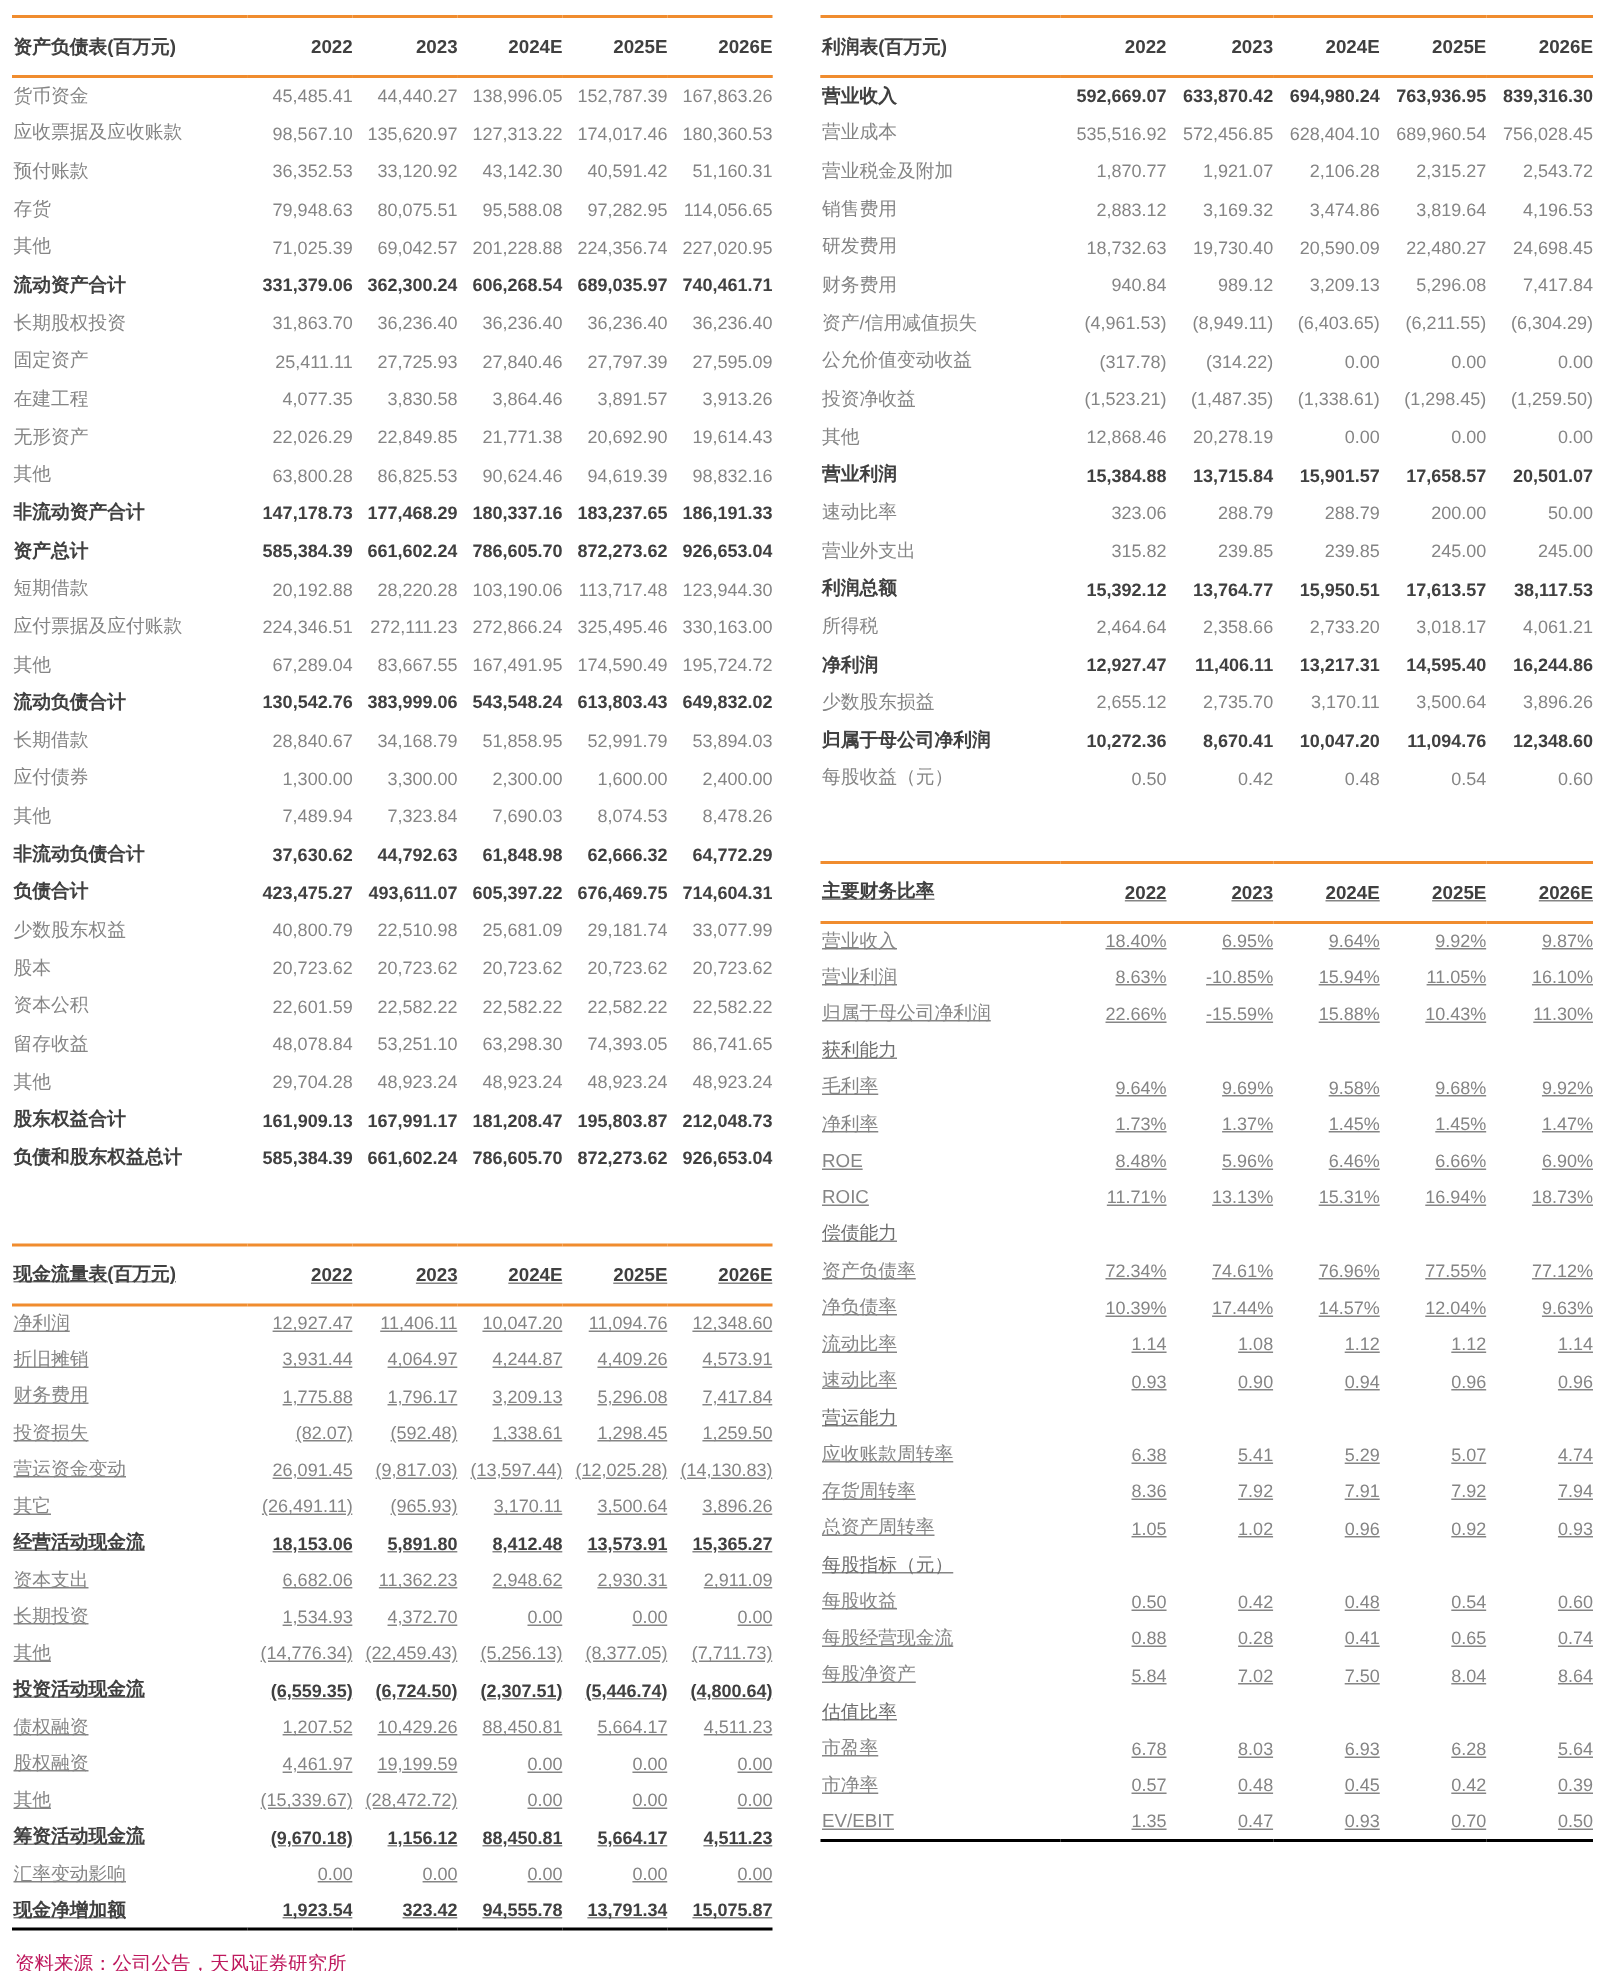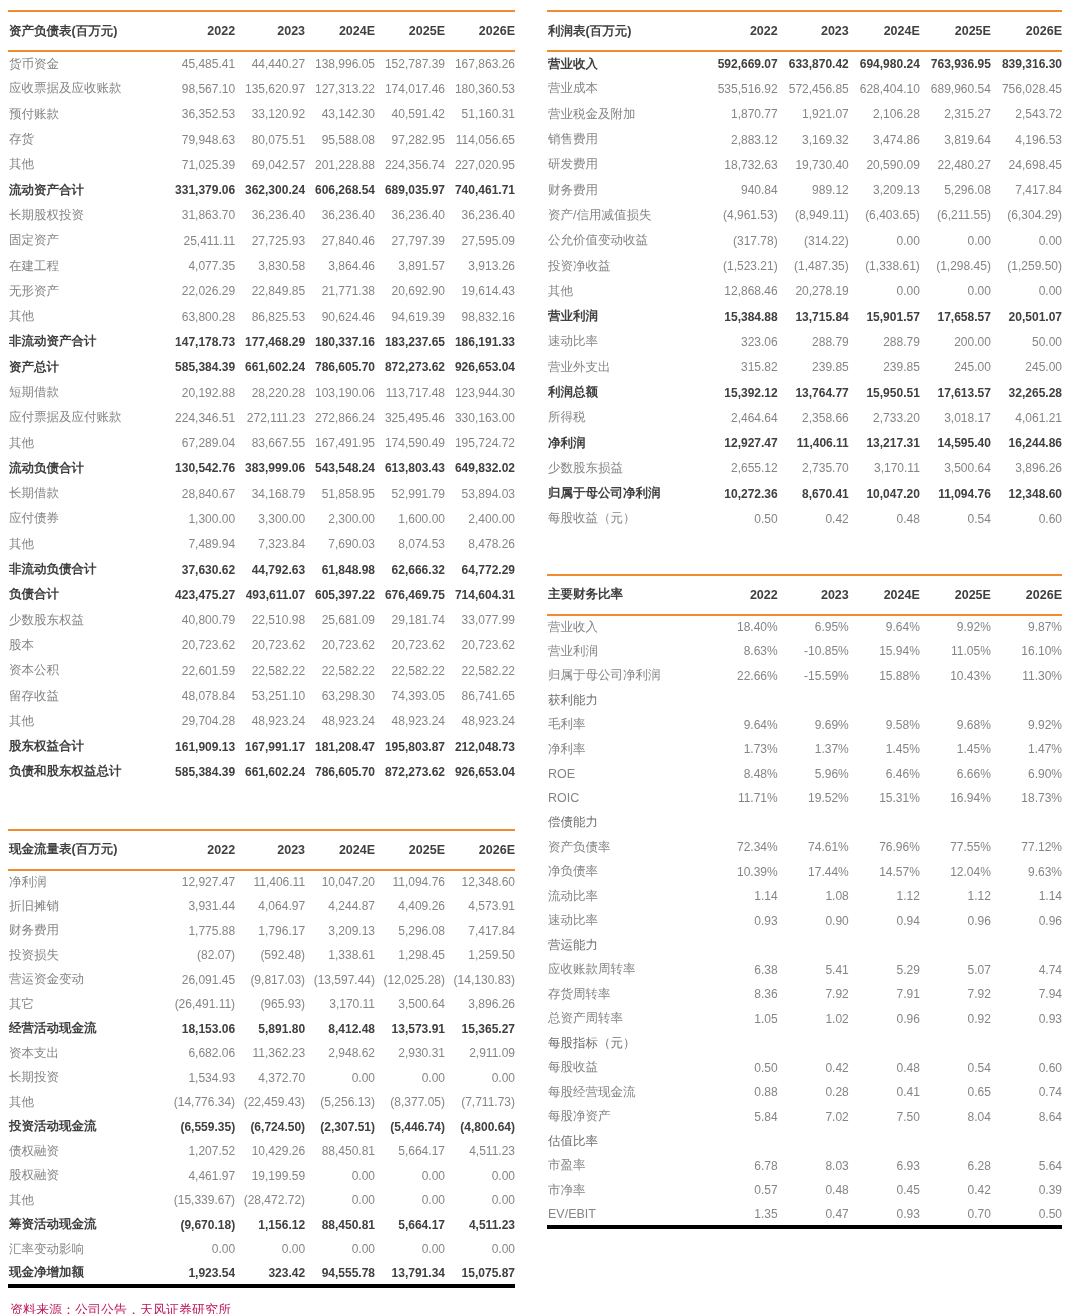--- a/index.html
+++ b/index.html
@@ -11,21 +11,21 @@
   }
   .page { display:flex; padding:10px 18px 0 8px; gap:32px; }
   .col-left  { width:507px; flex:0 0 507px; }
   .col-right { width:515px; flex:0 0 515px; }
 
   table.fin-table {
     width:100%; border-collapse:collapse; table-layout:fixed;
     border-top:2px solid #F08C2E;
   }
   table.fin-table thead tr { border-bottom:2px solid #F08C2E; }
-  table.fin-table.bottom-rule { border-bottom:4px solid #000000; }
+  table.fin-table.bottom-rule { border-bottom:2px solid #000000;text-decoration:underline; }
 
   th,td { padding:0; vertical-align:middle; white-space:nowrap; overflow:hidden; }
   th { height:40px; font-size:12.5px; font-weight:bold; color:#404040; }
   td { height:25.3px; font-size:12px; font-weight:normal; color:#858585; }
   table.tight td { height:24.5px; }
 
   .lbl { text-align:left; width:31%; padding-left:1px; font-size:12.5px; }
   .num { text-align:right; width:13.8%; }
   td.lbl { font-size:12.5px; }
 
@@ -559,21 +559,21 @@
             <td class="num" data-name="row-value">239.85</td>
             <td class="num" data-name="row-value">245.00</td>
             <td class="num" data-name="row-value">245.00</td>
           </tr>
           <tr data-name="table-row" class="bold">
             <td class="lbl" data-name="row-label">利润总额</td>
             <td class="num" data-name="row-value">15,392.12</td>
             <td class="num" data-name="row-value">13,764.77</td>
             <td class="num" data-name="row-value">15,950.51</td>
             <td class="num" data-name="row-value">17,613.57</td>
-            <td class="num" data-name="row-value">32,265.28</td>
+            <td class="num" data-name="row-value">38,117.53</td>
           </tr>
           <tr data-name="table-row">
             <td class="lbl" data-name="row-label">所得税</td>
             <td class="num" data-name="row-value">2,464.64</td>
             <td class="num" data-name="row-value">2,358.66</td>
             <td class="num" data-name="row-value">2,733.20</td>
             <td class="num" data-name="row-value">3,018.17</td>
             <td class="num" data-name="row-value">4,061.21</td>
           </tr>
           <tr data-name="table-row" class="bold">
@@ -674,21 +674,21 @@
             <td class="lbl" data-name="row-label">ROE</td>
             <td class="num" data-name="row-value">8.48%</td>
             <td class="num" data-name="row-value">5.96%</td>
             <td class="num" data-name="row-value">6.46%</td>
             <td class="num" data-name="row-value">6.66%</td>
             <td class="num" data-name="row-value">6.90%</td>
           </tr>
           <tr data-name="table-row">
             <td class="lbl" data-name="row-label">ROIC</td>
             <td class="num" data-name="row-value">11.71%</td>
-            <td class="num" data-name="row-value">19.52%</td>
+            <td class="num" data-name="row-value">13.13%</td>
             <td class="num" data-name="row-value">15.31%</td>
             <td class="num" data-name="row-value">16.94%</td>
             <td class="num" data-name="row-value">18.73%</td>
           </tr>
           <tr data-name="section-row">
             <td class="lbl" data-name="row-label">偿债能力</td>
             <td class="num" data-name="row-value"></td>
             <td class="num" data-name="row-value"></td>
             <td class="num" data-name="row-value"></td>
             <td class="num" data-name="row-value"></td>

